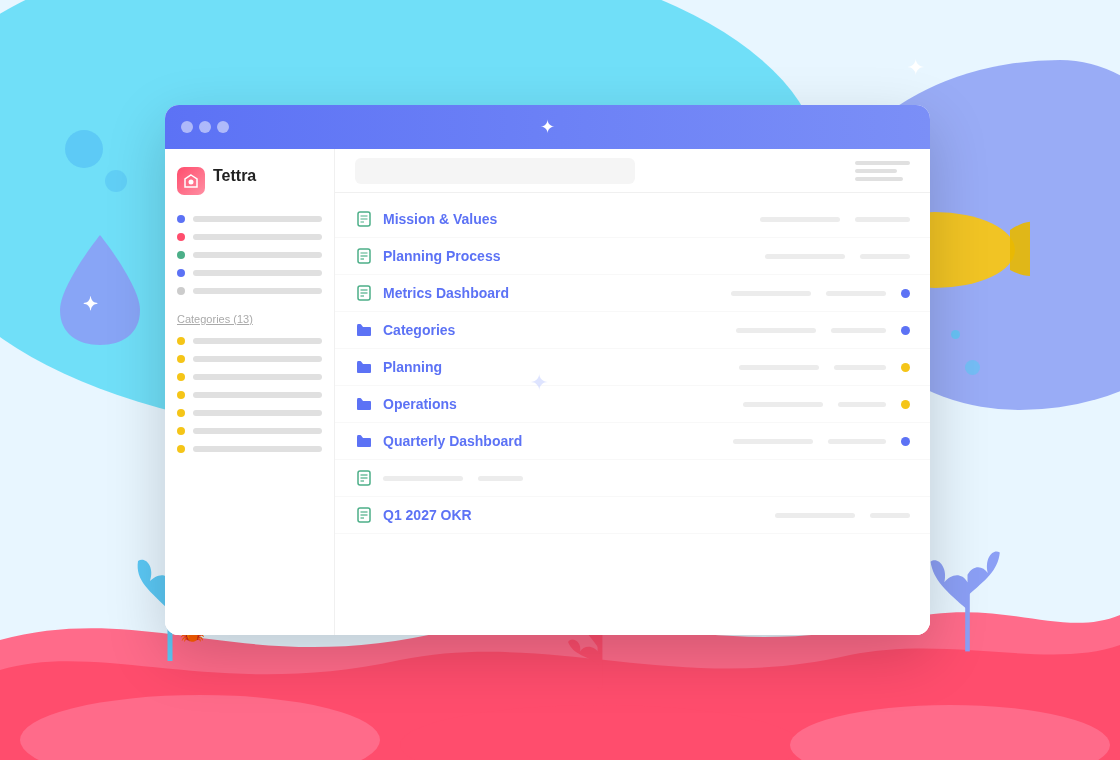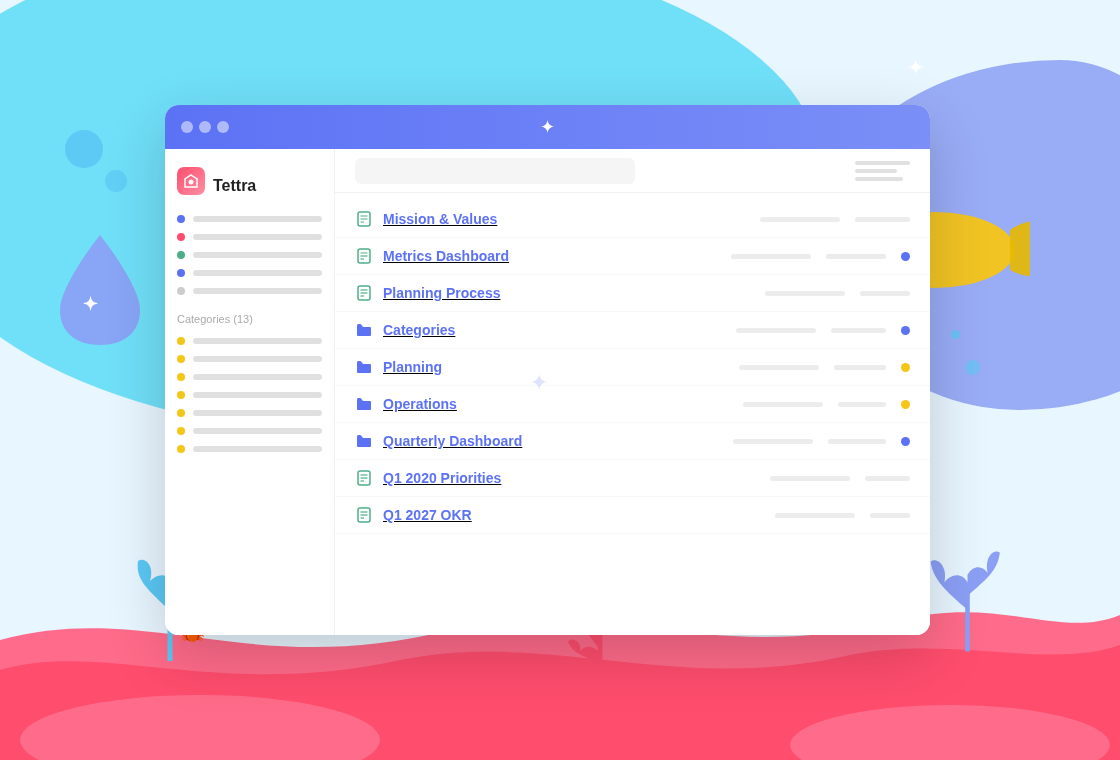--- a/index.html
+++ b/index.html
@@ -191,21 +191,21 @@
       width: 170px;
       background: #fff;
       padding: 18px 12px;
       border-right: 1px solid #f0f0f0;
       flex-shrink: 0;
     }
 
     
     .app-header {
       display: flex;
-      align-items: flex-end;
+      align-items: flex-start;
       gap: 8px;
       margin-bottom: 20px;
     }
 
     .app-logo {
       width: 28px;
       height: 28px;
       background: linear-gradient(135deg, #ff4d6d, #ff8fa3);
       border-radius: 7px;
       display: flex;
@@ -249,20 +249,21 @@
       border-radius: 3px;
       background: #e0e0e0;
       flex: 1;
     }
 
     .categories-label {
       font-size: 11px;
       color: #aaa;
       font-weight: 500;
       margin-bottom: 12px;
+      text-decoration: underline;
     }
 
     .sidebar-category-items {
       list-style: none;
       display: flex;
       flex-direction: column;
       gap: 10px;
     }
 
     .sidebar-category-item {
@@ -303,21 +304,20 @@
     }
 
     .filter-line {
       height: 4px;
       border-radius: 2px;
       background: #e0e0e0;
     }
 
     .items-list {
       padding: 8px 0;
-      text-decoration: underline;
     }
 
     .list-item {
       display: flex;
       align-items: center;
       padding: 9px 20px;
       border-bottom: 1px solid #f8f8f8;
       gap: 10px;
     }
 
@@ -566,41 +566,41 @@
 
         <div class="list-item">
           <div class="item-icon">
             <svg width="14" height="16" viewBox="0 0 14 16" fill="none">
               <rect x="1" y="1" width="12" height="14" rx="2" stroke="#4caf88" stroke-width="1.5" fill="none"></rect>
               <line x1="3.5" y1="5" x2="10.5" y2="5" stroke="#4caf88" stroke-width="1.2"></line>
               <line x1="3.5" y1="8" x2="10.5" y2="8" stroke="#4caf88" stroke-width="1.2"></line>
               <line x1="3.5" y1="11" x2="7" y2="11" stroke="#4caf88" stroke-width="1.2"></line>
             </svg>
           </div>
-          <span class="item-label">Metrics Dashboard</span>
-          <div class="item-meta">
-            <div class="item-line"></div>
-            <div class="item-line" style="width:60px;"></div>
-            <div class="item-dot" style="background:#5c72f5;"></div>
+          <span class="item-label">Planning Process</span>
+          <div class="item-meta">
+            <div class="item-line"></div>
+            <div class="item-line" style="width:50px;"></div>
           </div>
         </div>
 
         <div class="list-item">
           <div class="item-icon">
             <svg width="14" height="16" viewBox="0 0 14 16" fill="none">
               <rect x="1" y="1" width="12" height="14" rx="2" stroke="#4caf88" stroke-width="1.5" fill="none"></rect>
               <line x1="3.5" y1="5" x2="10.5" y2="5" stroke="#4caf88" stroke-width="1.2"></line>
               <line x1="3.5" y1="8" x2="10.5" y2="8" stroke="#4caf88" stroke-width="1.2"></line>
               <line x1="3.5" y1="11" x2="7" y2="11" stroke="#4caf88" stroke-width="1.2"></line>
             </svg>
           </div>
-          <span class="item-label">Planning Process</span>
-          <div class="item-meta">
-            <div class="item-line"></div>
-            <div class="item-line" style="width:50px;"></div>
+          <span class="item-label">Metrics Dashboard</span>
+          <div class="item-meta">
+            <div class="item-line"></div>
+            <div class="item-line" style="width:60px;"></div>
+            <div class="item-dot" style="background:#5c72f5;"></div>
           </div>
         </div>
 
         <div class="list-item">
           <div class="item-icon">
             <svg width="16" height="14" viewBox="0 0 16 14" fill="none">
               <path d="M1 3 L1 12 Q1 13 2 13 L14 13 Q15 13 15 12 L15 5 Q15 4 14 4 L7 4 L5.5 2 Q5 1 4 1 L2 1 Q1 1 1 3Z" fill="#5c72f5"></path>
             </svg>
           </div>
           <span class="item-label">Categories</span>
@@ -655,21 +655,20 @@
 
         <div class="list-item">
           <div class="item-icon">
             <svg width="14" height="16" viewBox="0 0 14 16" fill="none">
               <rect x="1" y="1" width="12" height="14" rx="2" stroke="#4caf88" stroke-width="1.5" fill="none"></rect>
               <line x1="3.5" y1="5" x2="10.5" y2="5" stroke="#4caf88" stroke-width="1.2"></line>
               <line x1="3.5" y1="8" x2="10.5" y2="8" stroke="#4caf88" stroke-width="1.2"></line>
               <line x1="3.5" y1="11" x2="7" y2="11" stroke="#4caf88" stroke-width="1.2"></line>
             </svg>
           </div>
-          <span class="item-label">Q1 2020 Priorities</span>
           <div class="item-meta">
             <div class="item-line"></div>
             <div class="item-line" style="width:45px;"></div>
           </div>
         </div>
 
         <div class="list-item">
           <div class="item-icon">
             <svg width="14" height="16" viewBox="0 0 14 16" fill="none">
               <rect x="1" y="1" width="12" height="14" rx="2" stroke="#4caf88" stroke-width="1.5" fill="none"></rect>

